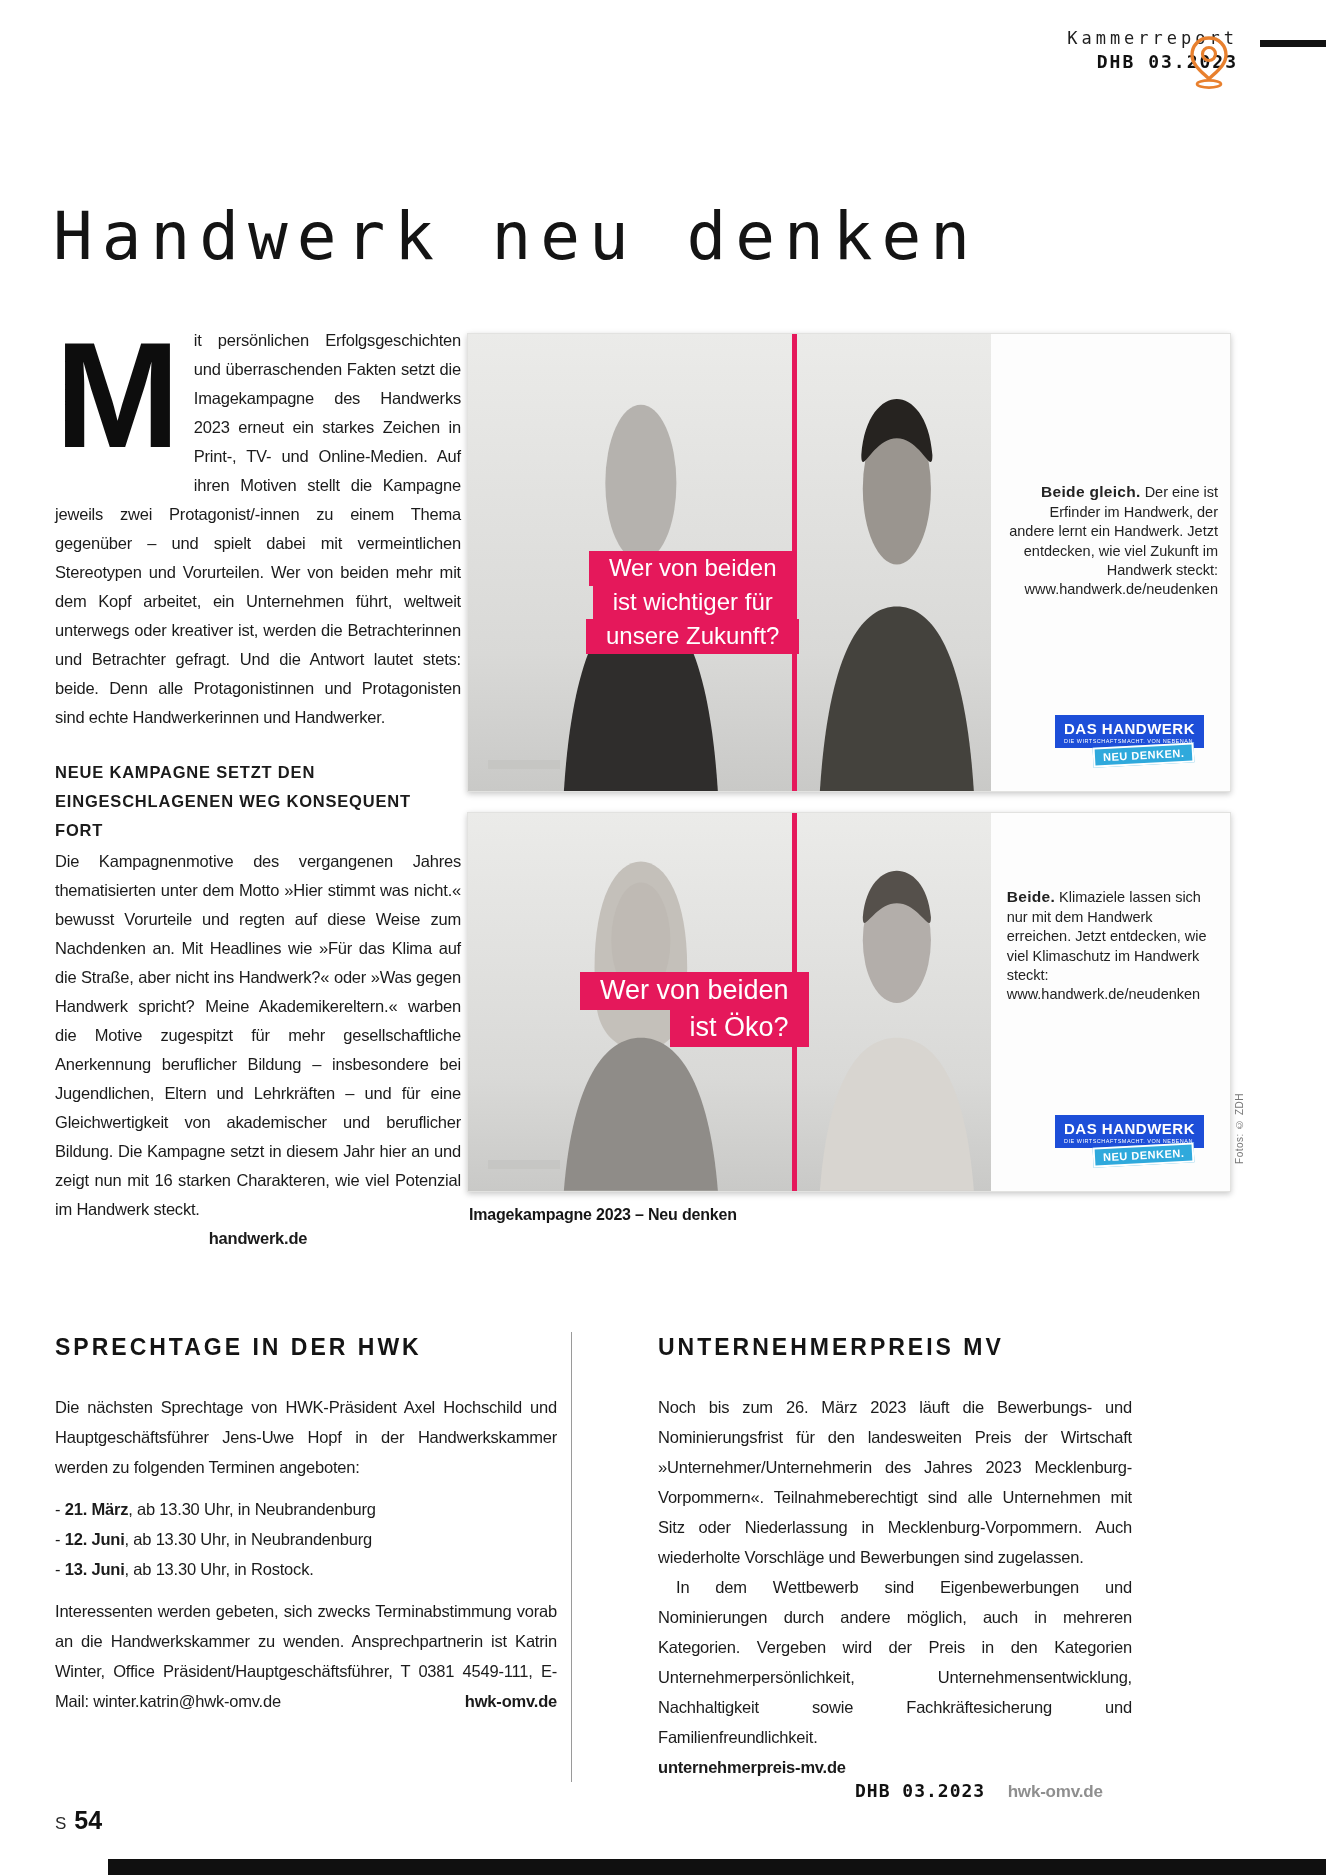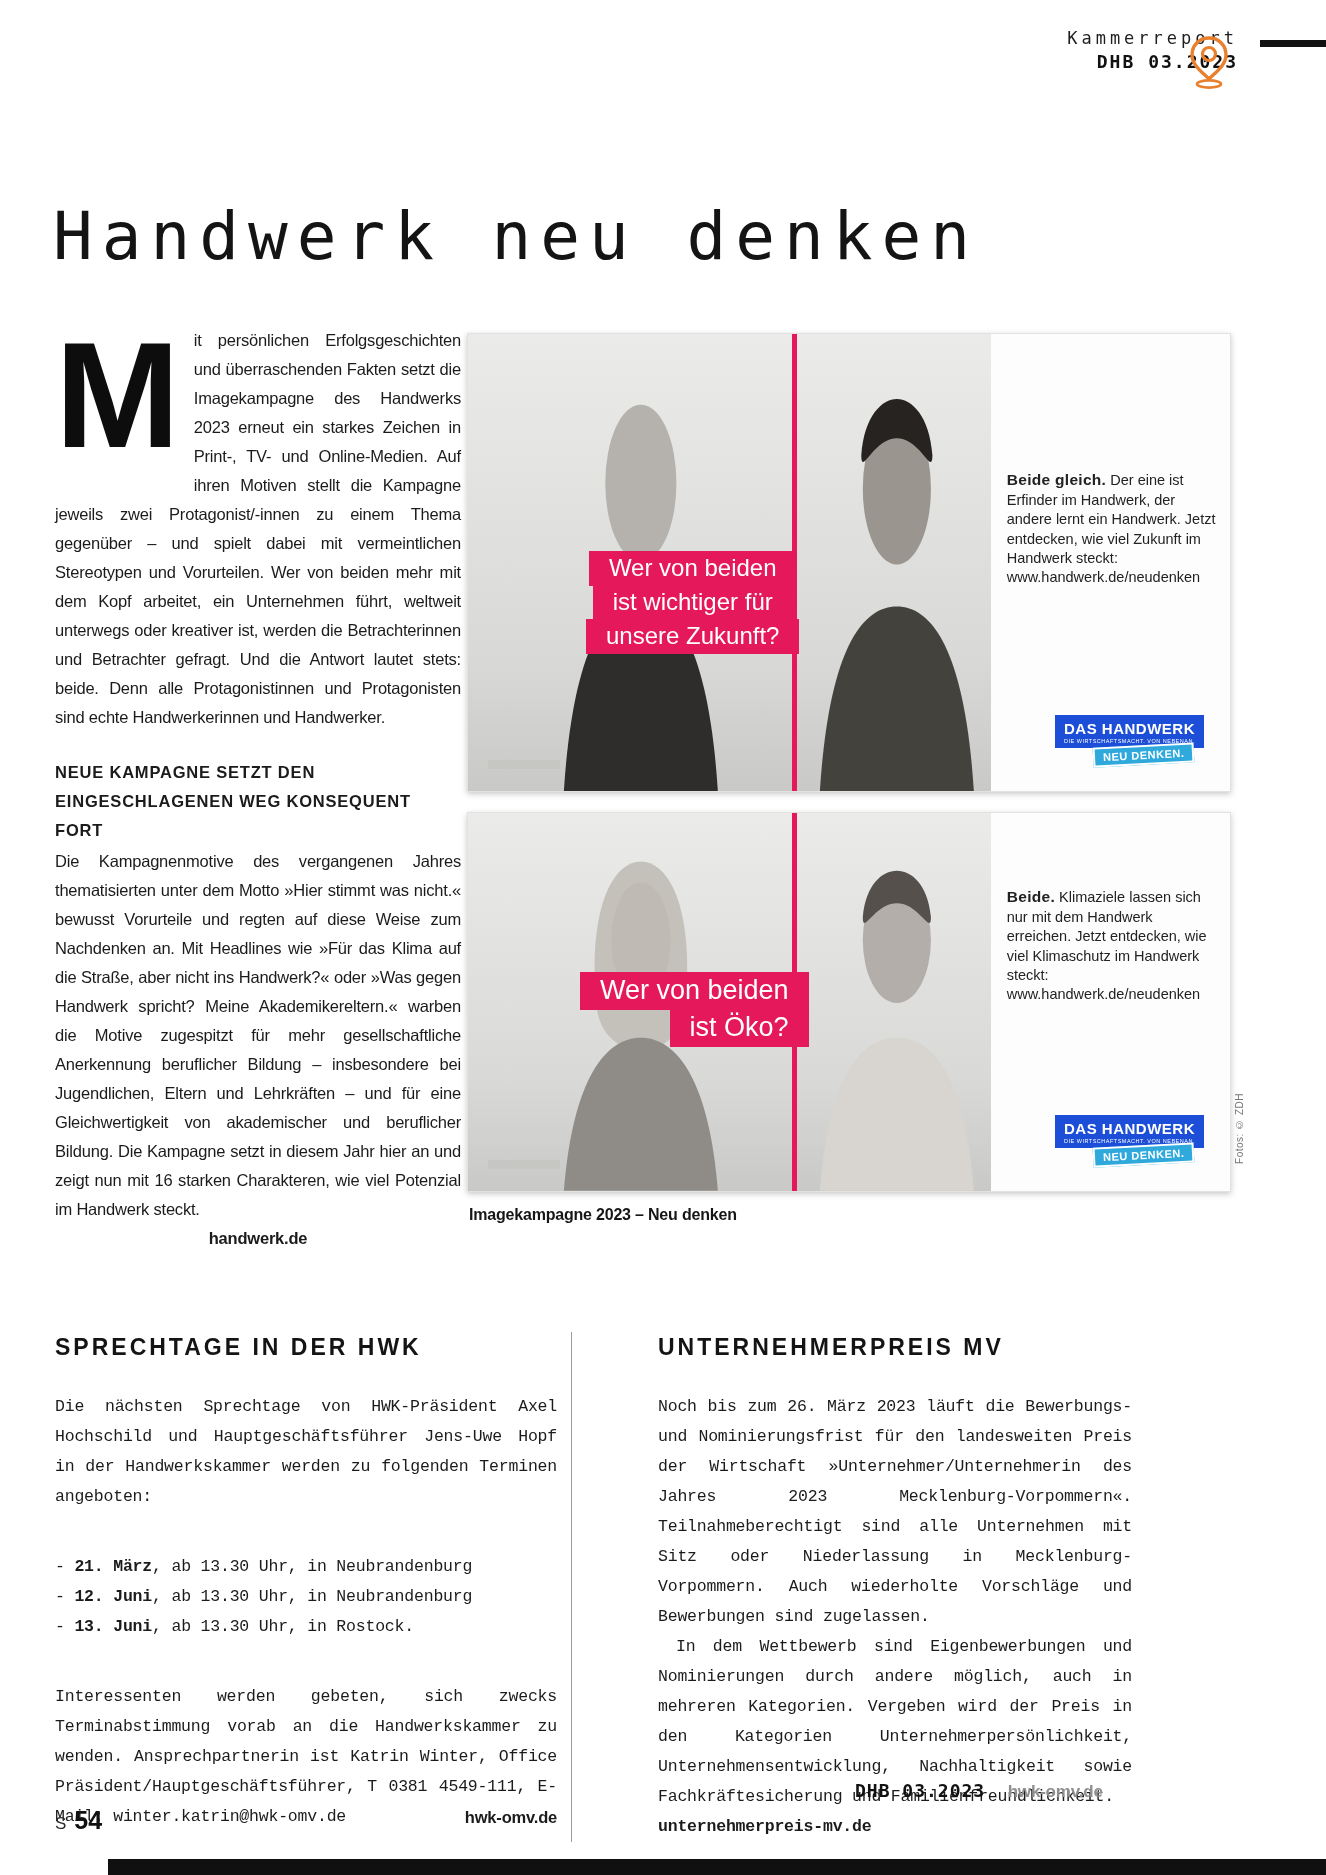--- a/index.html
+++ b/index.html
@@ -39,42 +39,42 @@
   .photo-divider{position:absolute;top:0;bottom:0;width:5px;background:#e5185b;left:62%;}
   .headline{position:absolute;display:inline-flex;flex-direction:column;}
   .poster-1 .headline{left:118px;top:218px;align-items:center;}
   .poster-2 .headline{left:112px;top:160px;align-items:flex-end;}
   .hl-line{background:#e5185b;color:#fff;font-weight:normal;padding:3px 20px 4px;margin-top:-1px;white-space:nowrap;}
   .poster-1 .hl-line{font-size:24px;}
   .poster-2 .hl-line{font-size:27px;}
   .watermark{position:absolute;left:20px;bottom:22px;width:72px;height:9px;background:#c3c3c1;opacity:.7;}
   .info{position:relative;width:31.4%;background:#fdfdfd;}
   .info-text{position:absolute;left:16px;right:12px;margin:0;font-size:14.5px;line-height:1.34;color:#222;text-align:left;}
-  .poster-1 .info-text{top:136px;}
+  .poster-1 .info-text{top:148px;text-align:right;}
   .poster-2 .info-text{top:74px;}
   .info-text b{font-size:15.5px;letter-spacing:.3px;}
   .logo{position:absolute;right:26px;bottom:26px;}
   .logo-main{background:#1d4ed8;color:#fff;padding:5px 9px 4px;text-align:center;width:max-content;}
   .logo-title{font-size:15px;font-weight:bold;letter-spacing:.5px;white-space:nowrap;}
   .logo-sub{display:block;font-size:5.5px;letter-spacing:.5px;margin-top:1px;white-space:nowrap;}
   .logo-badge{background:#2fa9dc;color:#fff;font-size:11px;font-weight:bold;letter-spacing:.5px;
       padding:2px 8px;width:max-content;border:2px solid #fff;transform:rotate(-3deg);margin:-3px 0 0 38px;}
   .poster-caption{margin:14px 0 0 2px;font-size:16px;font-weight:bold;letter-spacing:-0.2px;color:#161616;}
   .photo-credit{position:absolute;right:-16px;bottom:60px;writing-mode:vertical-rl;transform:rotate(180deg);
       font-size:10px;color:#777;letter-spacing:.5px;}
 
   
   .bottom{position:absolute;left:55px;top:1332px;width:1078px;display:flex;}
   .bottom h3{margin:0 0 30px 0;font-size:23px;font-weight:bold;letter-spacing:3px;color:#141414;}
   .bcol{font-size:16.5px;line-height:30px;letter-spacing:-0.2px;text-align:justify;hyphens:auto;}
-  .bcol p{margin:0;font-family:Liberation Mono, monospace;}
+  .bcol p{margin:0;}
   .bcol-left{width:502px;}
   .bottom-divider{width:1px;background:#9a9a9a;margin-left:14px;align-self:stretch;}
   .bcol-right{width:474px;margin-left:86px;}
-  .date-list{margin:40px 0;}
+  .date-list{margin:12px 0;}
   .date-list p{text-align:left;}
   .outro-wrap{position:relative;}
   .outro-link{position:absolute;right:0;bottom:0;font-weight:bold;background:#fff;padding-left:8px;}
   .indent{text-indent:18px;}
   .bottom-link{font-weight:bold;text-align:left;}
 
   
   .footer-page{position:absolute;left:55px;top:1806px;}
   .footer-page .s{font-size:17px;color:#2a2a2a;margin-right:8px;}
   .footer-page .num{font-size:25px;font-weight:bold;color:#111;}

